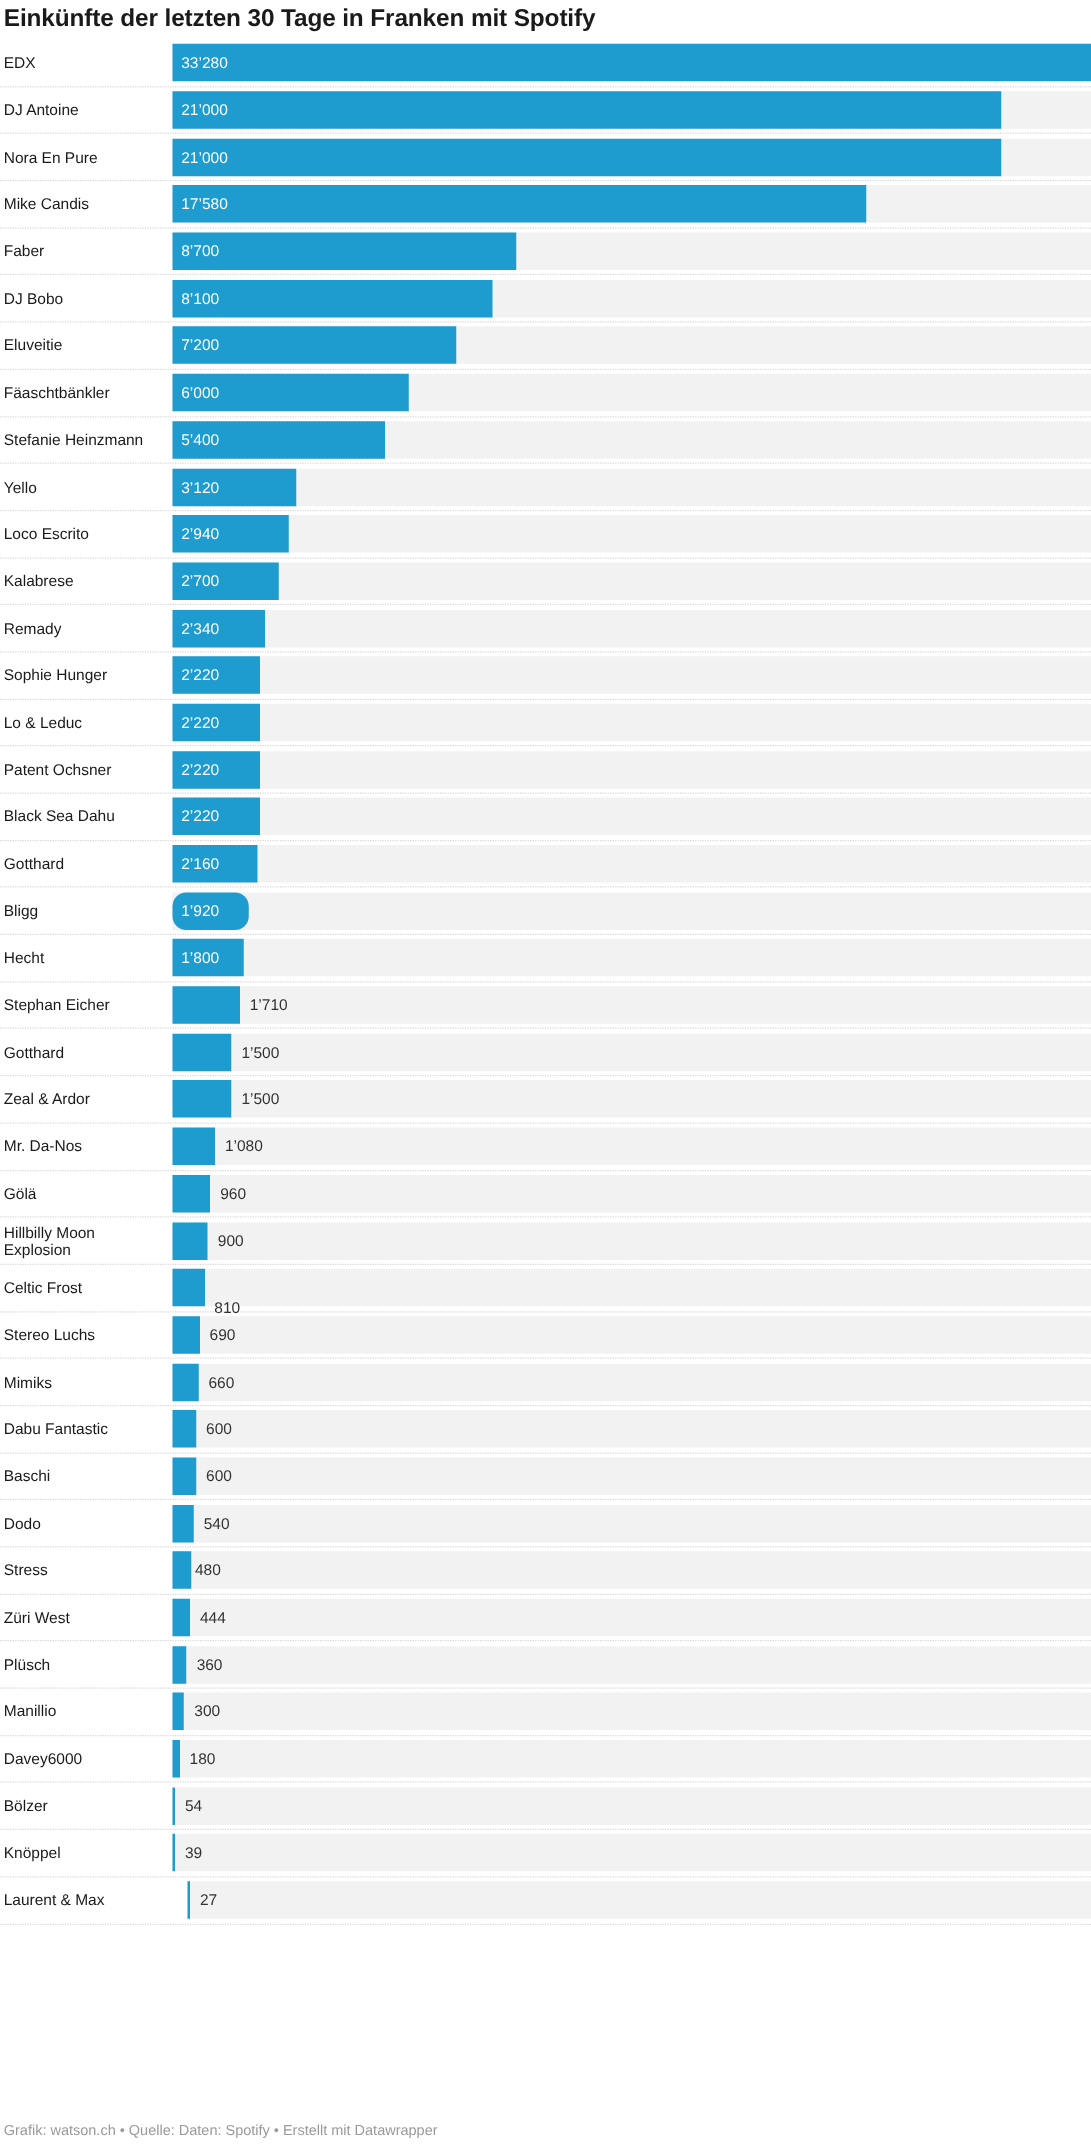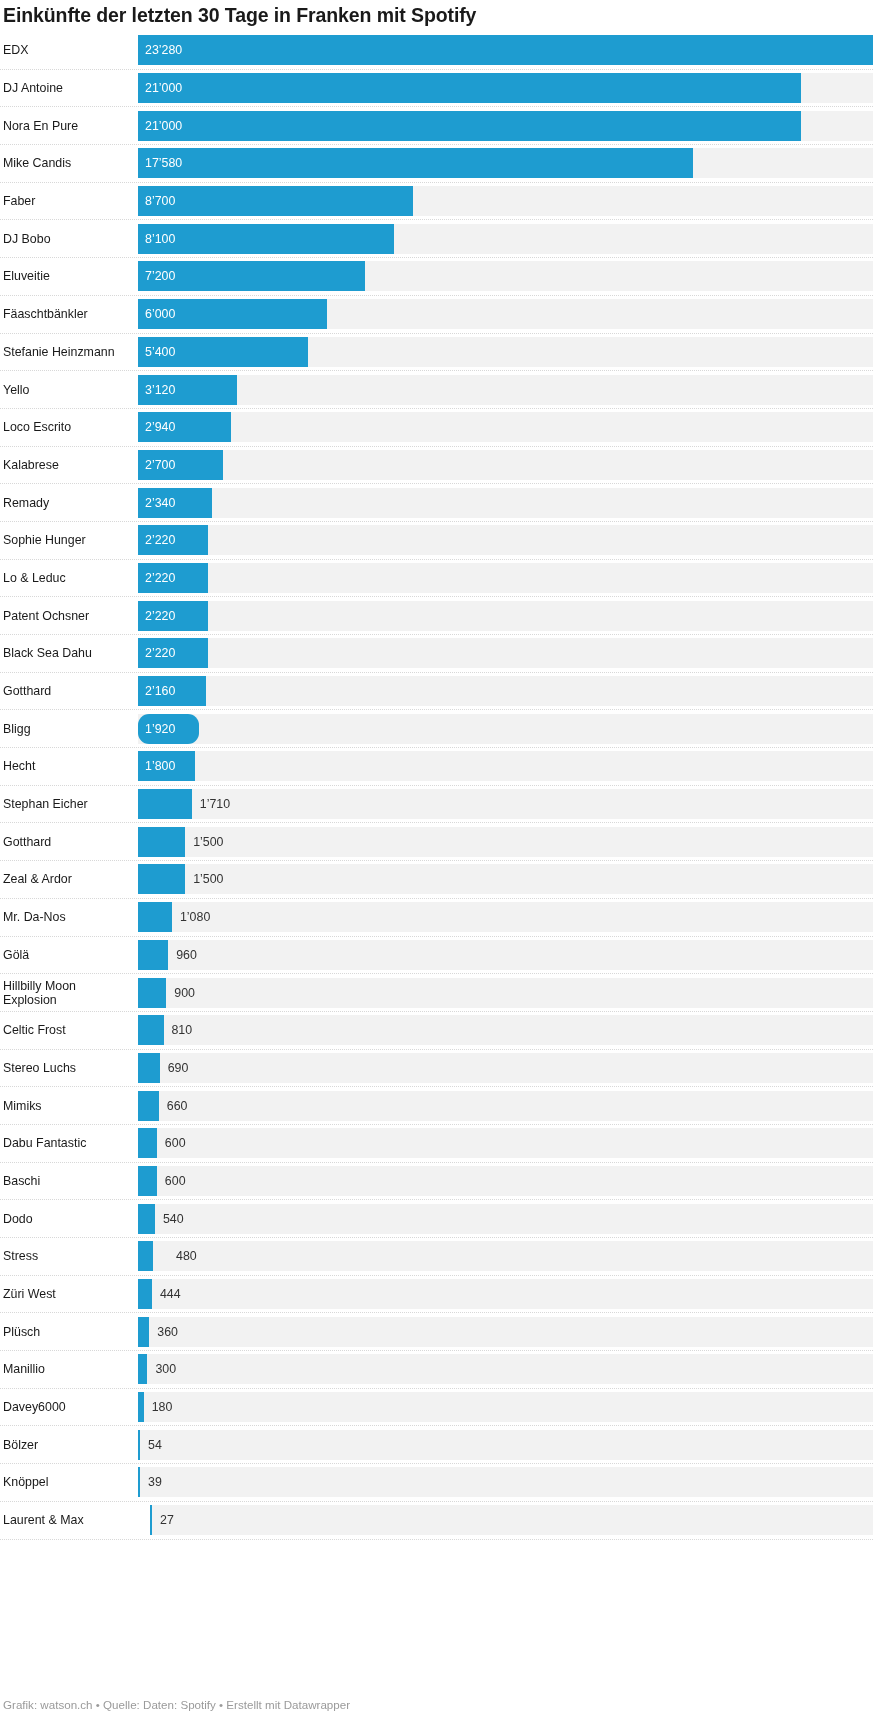--- a/index.html
+++ b/index.html
@@ -106,21 +106,21 @@
 
 <div class="chart-wrap">
 
   <div class="chart-title">Einkünfte der letzten 30 Tage in Franken mit Spotify</div>
 
   <div class="rows">
       <div class="row">
         <div class="row-label">EDX</div>
         <div class="row-track">
           <div class="row-bar" style="width: 100%;">
-            <span class="bar-value inside">23’280</span>
+            <span class="bar-value inside">33’280</span>
           </div>
         </div>
       </div>
       <div class="row">
         <div class="row-label">DJ Antoine</div>
         <div class="row-track">
           <div class="row-bar" style="width: 90.2062%;">
             <span class="bar-value inside">21’000</span>
           </div>
         </div>
@@ -307,21 +307,21 @@
       <div class="row">
         <div class="row-label">Hillbilly Moon Explosion</div>
         <div class="row-track">
           <span class="bar-value outside" style="left: 36.299px;">900</span>
           <div class="row-bar" style="width: 3.86598%;"></div>
         </div>
       </div>
       <div class="row">
         <div class="row-label">Celtic Frost</div>
         <div class="row-track">
-          <span class="bar-value outside" style="left: 33.4691px;">810</span>
+          <span class="bar-value outside" style="left: 33.4691px; margin-top: 16px;">810</span>
           <div class="row-bar" style="width: 3.47938%;"></div>
         </div>
       </div>
       <div class="row">
         <div class="row-label">Stereo Luchs</div>
         <div class="row-track">
           <span class="bar-value outside" style="left: 29.6959px;">690</span>
           <div class="row-bar" style="width: 2.96392%;"></div>
         </div>
       </div>
@@ -349,21 +349,21 @@
       <div class="row">
         <div class="row-label">Dodo</div>
         <div class="row-track">
           <span class="bar-value outside" style="left: 24.9794px;">540</span>
           <div class="row-bar" style="width: 2.31959%;"></div>
         </div>
       </div>
       <div class="row">
         <div class="row-label">Stress</div>
         <div class="row-track">
-          <span class="bar-value outside" style="left: 38px;">480</span>
+          <span class="bar-value outside" style="left: 18px;">480</span>
           <div class="row-bar" style="width: 2.06186%;"></div>
         </div>
       </div>
       <div class="row">
         <div class="row-label">Züri West</div>
         <div class="row-track">
           <span class="bar-value outside" style="left: 21.9608px;">444</span>
           <div class="row-bar" style="width: 1.90722%;"></div>
         </div>
       </div>

